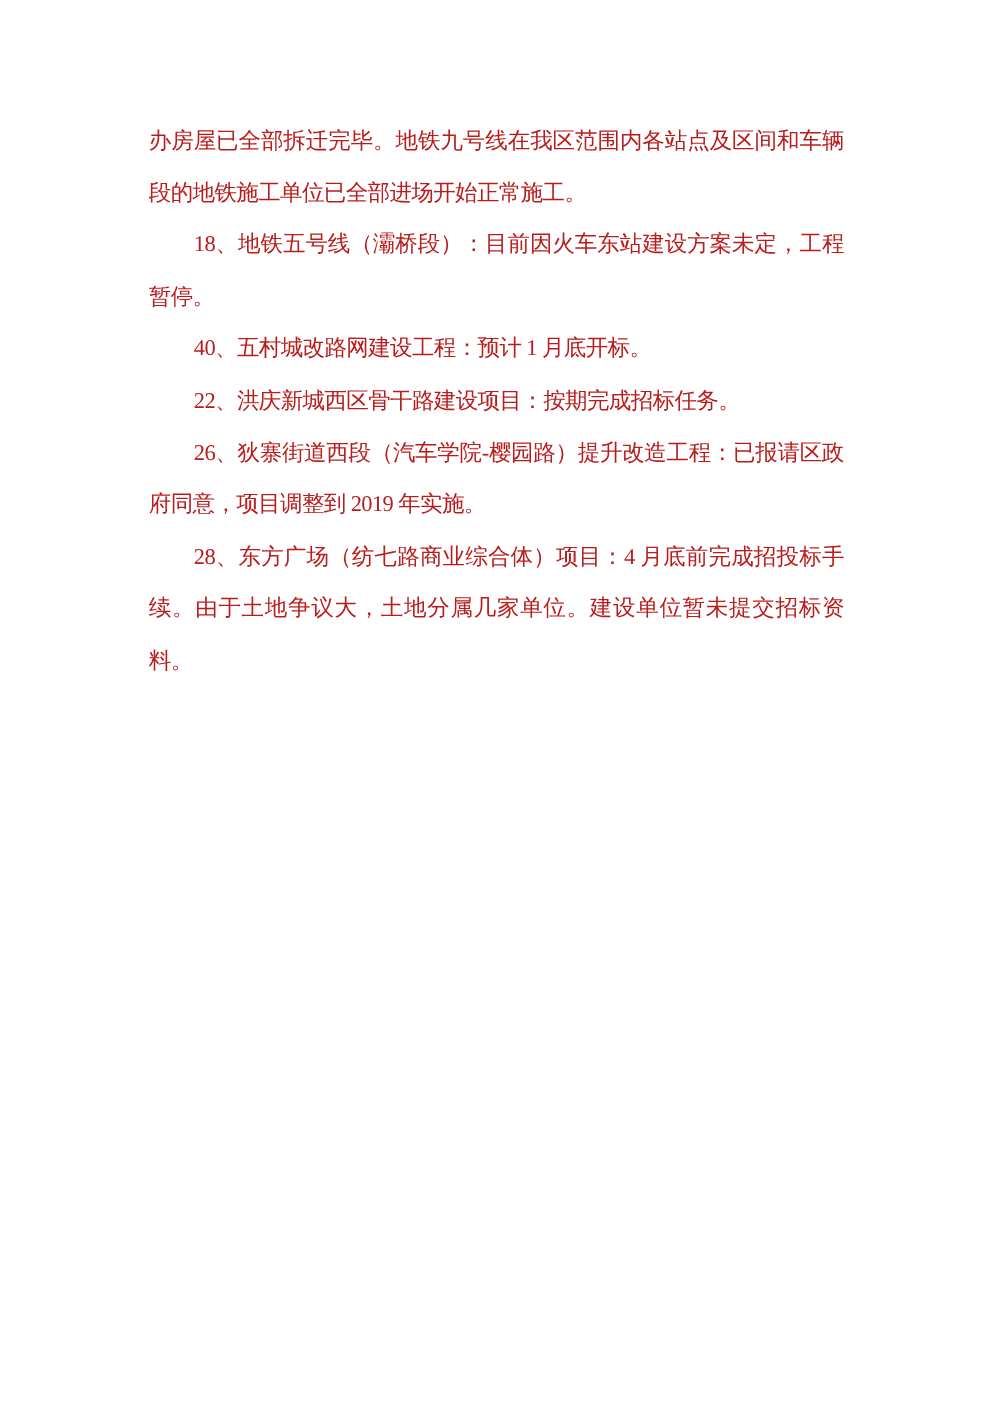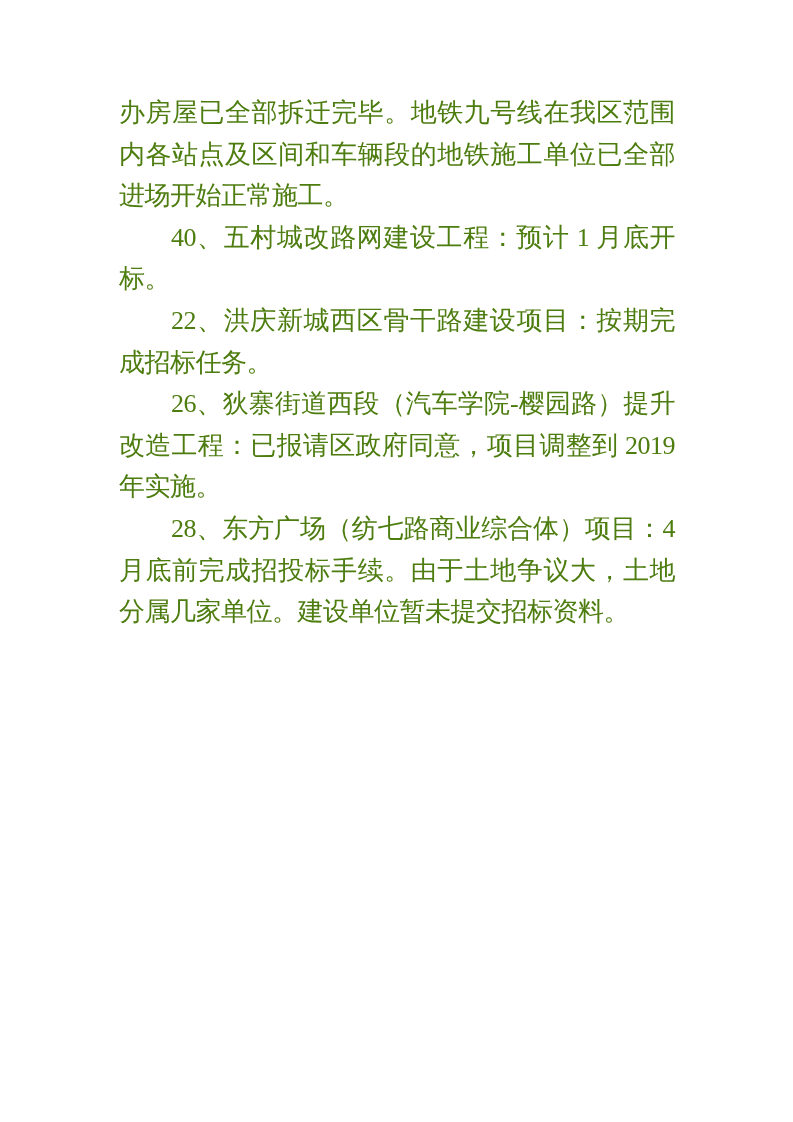--- a/index.html
+++ b/index.html
@@ -13,39 +13,40 @@
     height: 1122px;
     background: #ffffff;
     overflow: hidden;
     font-family: "Liberation Serif", "DejaVu Serif", serif;
   }
   .text-block {
     position: absolute;
     left: 119px;
     top: 92px;
     width: 556px;
-    color: #4d7c0f;
-    font-size: 26px;
+    color: #b91c1c;
+    font-size: 18px;
     line-height: 41.6px;
     letter-spacing: -0.5px;
     text-align: justify;
   }
   .text-block p {
     margin: 0;
     padding: 0;
     text-align: justify;
   }
   .text-block p.indent {
     text-indent: 2em;
   }
 </style>
 </head>
 <body>
 
 <div class="page">
   <div class="text-block">
     <p>办房屋已全部拆迁完毕。地铁九号线在我区范围内各站点及区间和车辆段的地铁施工单位已全部进场开始正常施工。</p>
+    <p class="indent">18、地铁五号线（灞桥段）：目前因火车东站建设方案未定，工程暂停。</p>
     <p class="indent">40、五村城改路网建设工程：预计 1 月底开标。</p>
     <p class="indent">22、洪庆新城西区骨干路建设项目：按期完成招标任务。</p>
     <p class="indent">26、狄寨街道西段（汽车学院-樱园路）提升改造工程：已报请区政府同意，项目调整到 2019 年实施。</p>
     <p class="indent">28、东方广场（纺七路商业综合体）项目：4 月底前完成招投标手续。由于土地争议大，土地分属几家单位。建设单位暂未提交招标资料。</p>
   </div>
 </div>
 
 </body></html>

